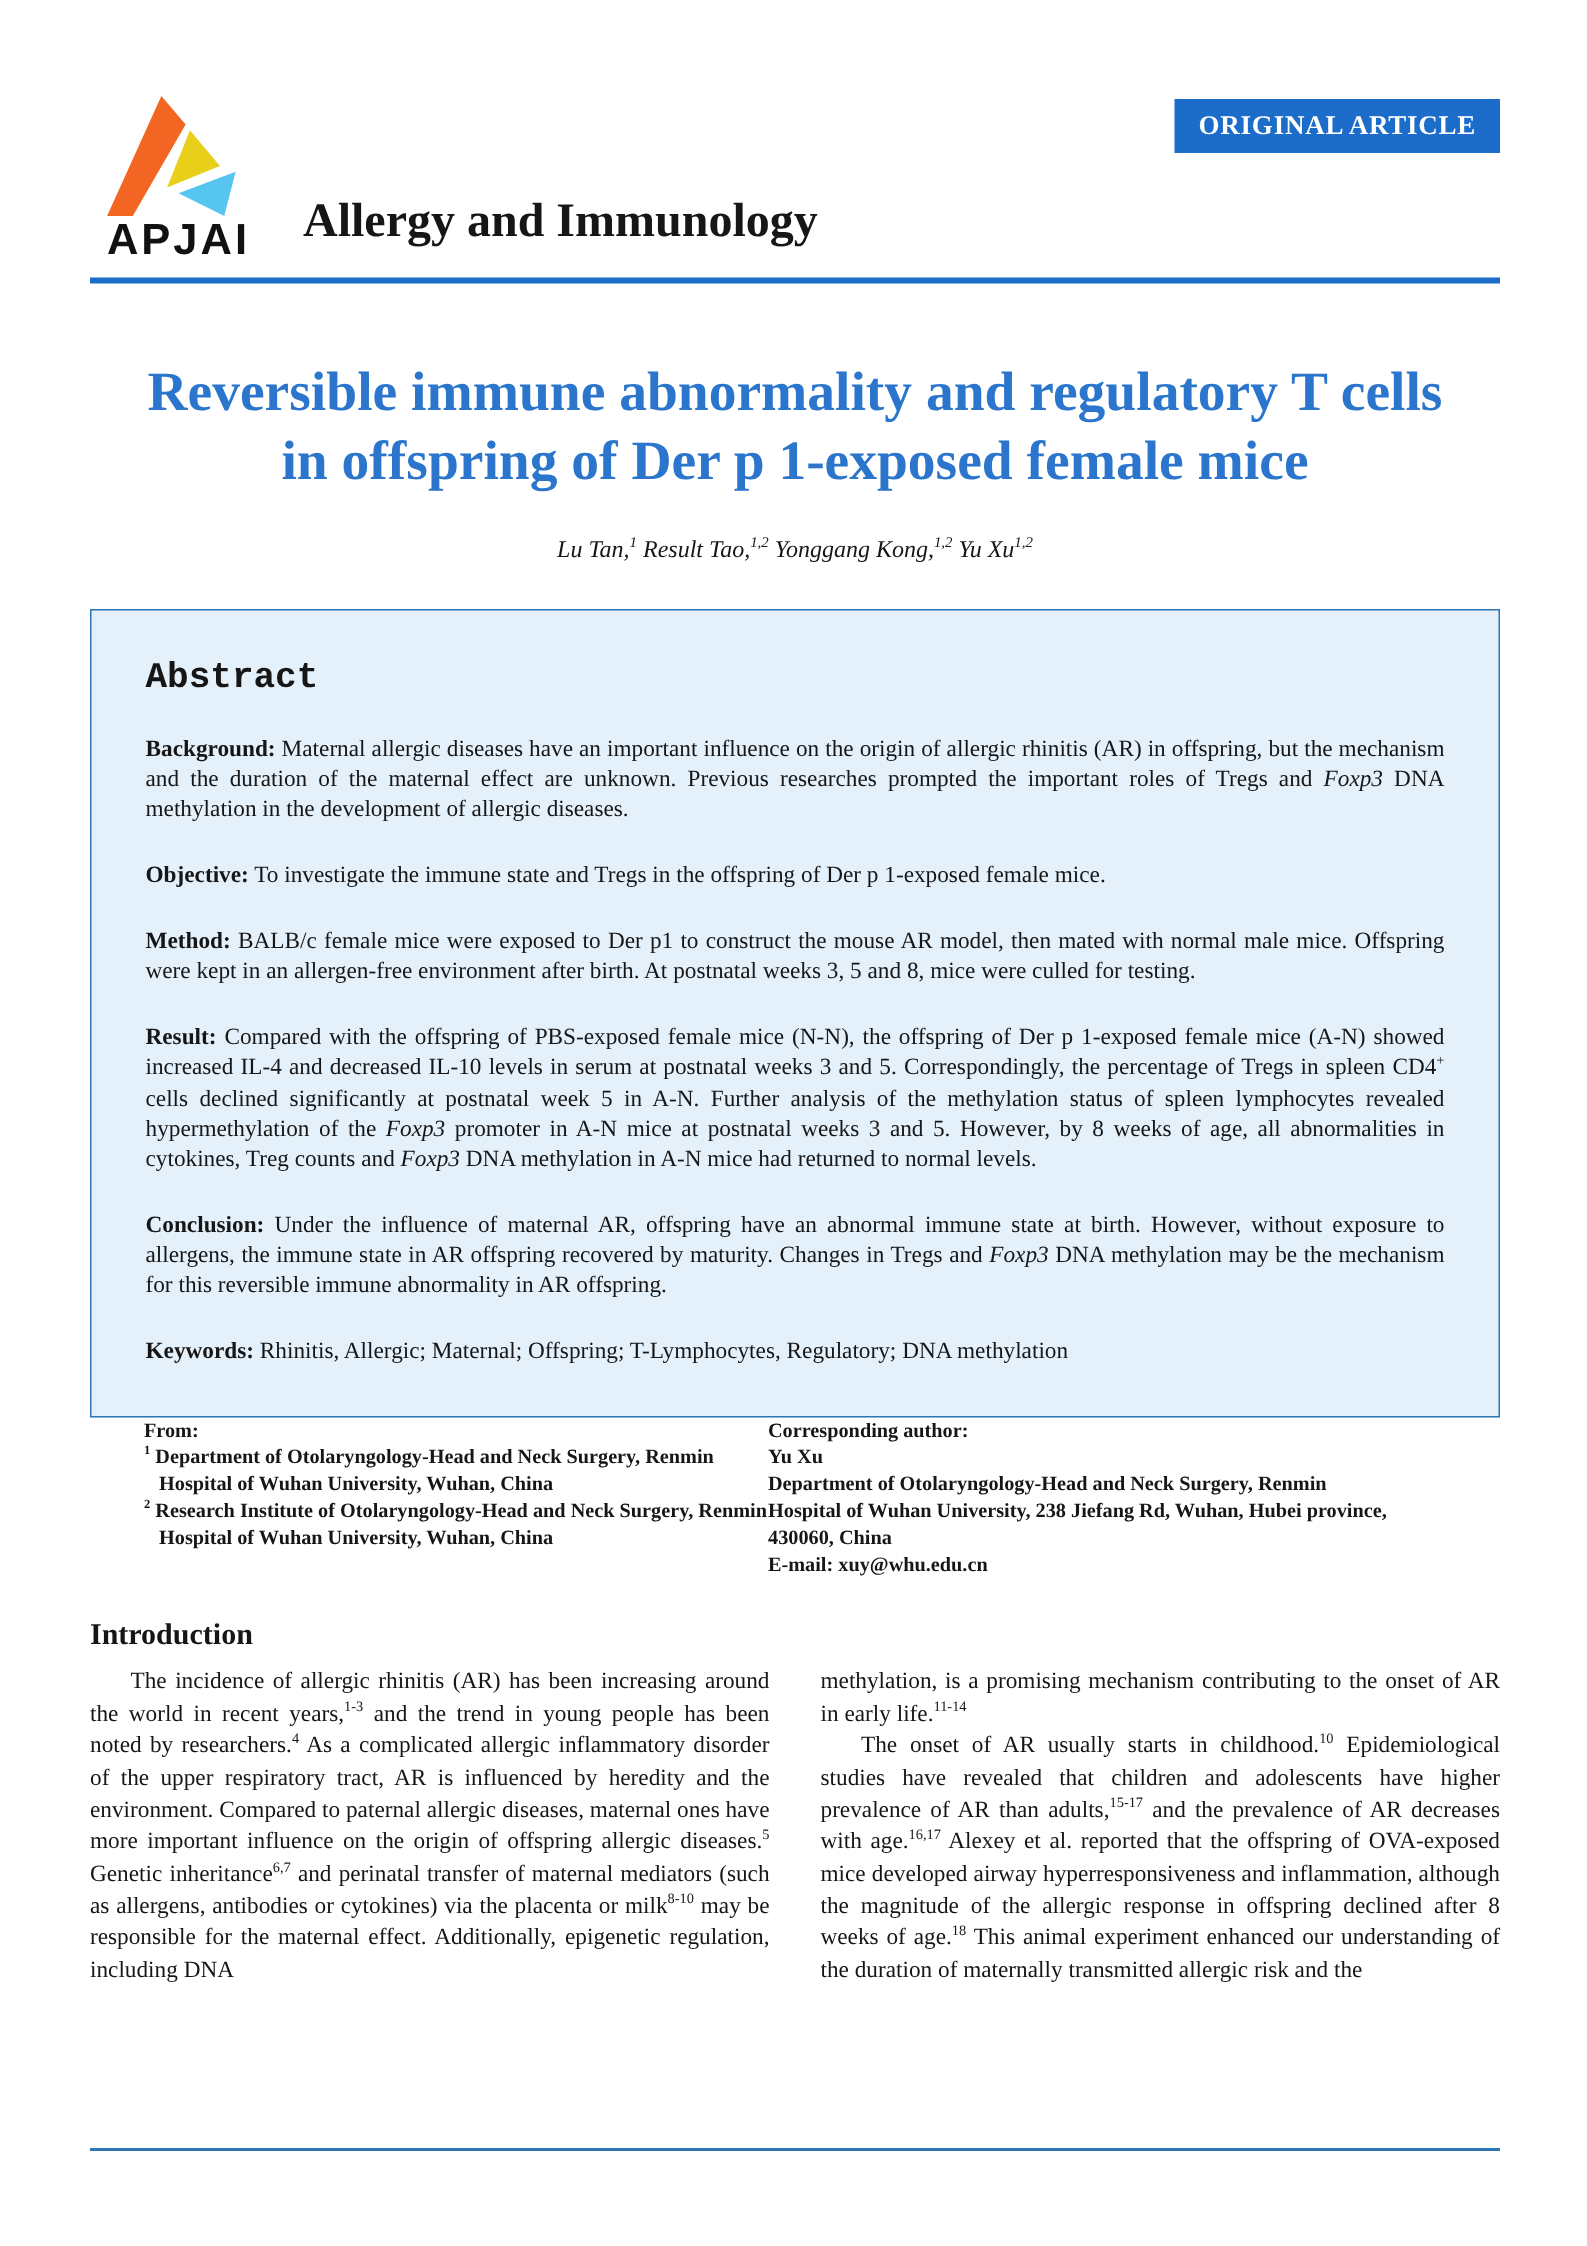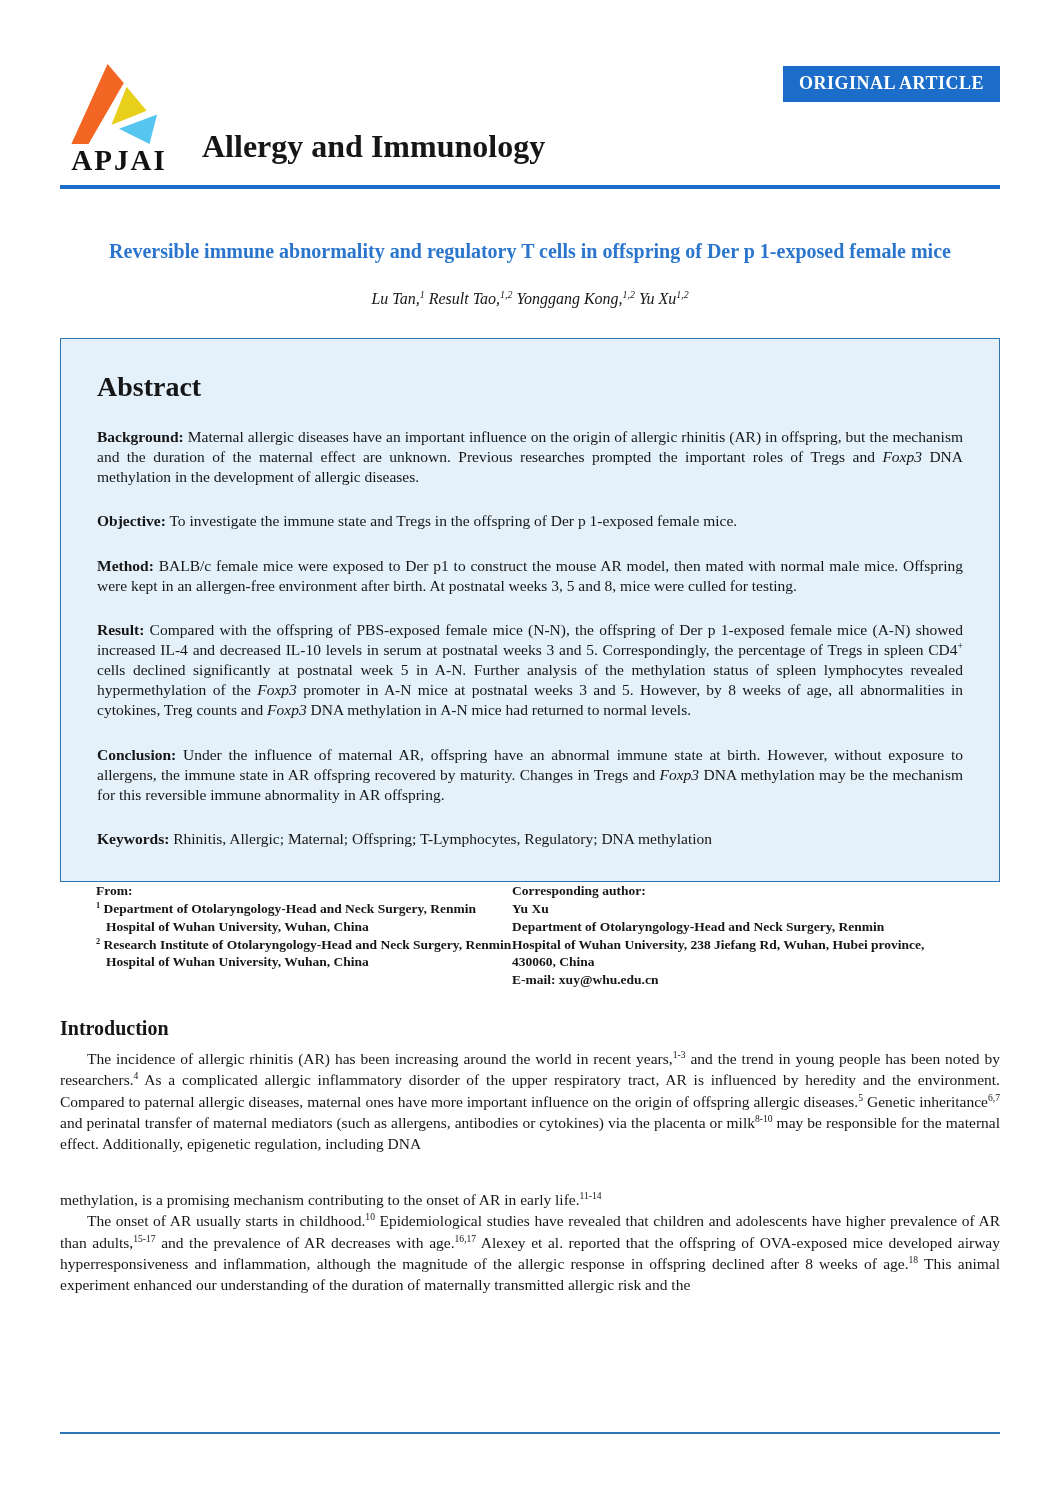--- a/index.html
+++ b/index.html
@@ -11,50 +11,50 @@
   *{margin:0;padding:0;box-sizing:border-box;}
   html,body{background:#ffffff;}
   body{width:1058px;margin:0 auto;font-family:"Liberation Serif",serif;color:var(--text_black);}
   .page{position:relative;width:1058px;height:1497px;background:#fff;padding:64px 58px 0 60px;overflow:hidden;}
 
   
   .header{display:flex;justify-content:space-between;align-items:flex-start;}
   .logo-block{display:flex;align-items:flex-end;gap:24px;}
   .logo-mark{width:118px;text-align:center;}
   .logo-mark svg{display:block;margin:0 auto;}
-  .logo-acronym{font-family:Liberation Serif, serif;font-weight:bold;font-size:29px;letter-spacing:2px;color:#111;line-height:1;margin-top:2px;}
+  .logo-acronym{font-family:Liberation Sans, sans-serif;font-weight:bold;font-size:29px;letter-spacing:2px;color:#111;line-height:1;margin-top:2px;}
   .journal-name{padding-bottom:10px;}
   .jn1{font-style:italic;font-size:21px;line-height:1.25;}
   .jn2{font-weight:bold;font-size:32px;line-height:1.15;}
   .banner{background:var(--accent_blue);color:#fff;font-weight:bold;font-size:18px;letter-spacing:.5px;padding:7px 16px 8px 16px;margin-top:2px;}
   .rule-thick{height:4px;background:var(--accent_blue);margin-top:10px;}
 
   
-  .title{margin-top:50px;text-align:center;color:var(--title_blue);font-weight:bold;font-size:20px;line-height:1.25;padding:0 30px;}
+  .title{margin-top:50px;text-align:center;color:var(--title_blue);font-weight:bold;font-size:37px;line-height:1.25;padding:0 30px;}
   .authors{margin-top:26px;text-align:center;font-style:italic;font-size:16px;}
 
   
   .abstract{margin-top:30px;background:var(--abstract_bg);border:1px solid var(--abstract_border);padding:32px 36px 8px 36px;}
-  .abstract-heading{font-size:28px;font-weight:bold;margin-bottom:24px;}
+  .abstract-heading{font-size:24px;font-weight:bold;margin-bottom:24px;font-family:Liberation Mono, monospace;}
   .abs-p{font-size:15.5px;line-height:1.3;text-align:justify;margin-bottom:24px;}
 
   sup{font-size:.62em;vertical-align:super;line-height:0;}
   .b{font-weight:bold;} .i{font-style:italic;}
 
   
   .meta{display:flex;font-size:13.5px;line-height:1.32;font-weight:600;}
   .meta-left{width:452px;padding-left:36px;}
   .meta-right{flex:1;padding-left:0;}
   .meta-heading{font-weight:bold;}
   .aff{padding-left:10px;text-indent:-10px;}
 
   
   .intro{margin-top:28px;}
   .intro-heading{font-size:20px;font-weight:bold;}
-  .columns{display:flex;gap:34px;margin-top:8px;flex-direction:column;}
+  .columns{display:flex;gap:34px;margin-top:8px;}
   .col{flex:1;font-size:15.5px;line-height:1.38;text-align:justify;}
   .indent{text-indent:27px;}
 
   .rule-thin{position:absolute;left:60px;right:58px;top:1432px;height:2px;background:var(--rule_blue);}
 </style>
 </head>
 <body>
 
 <div class="page">
 

